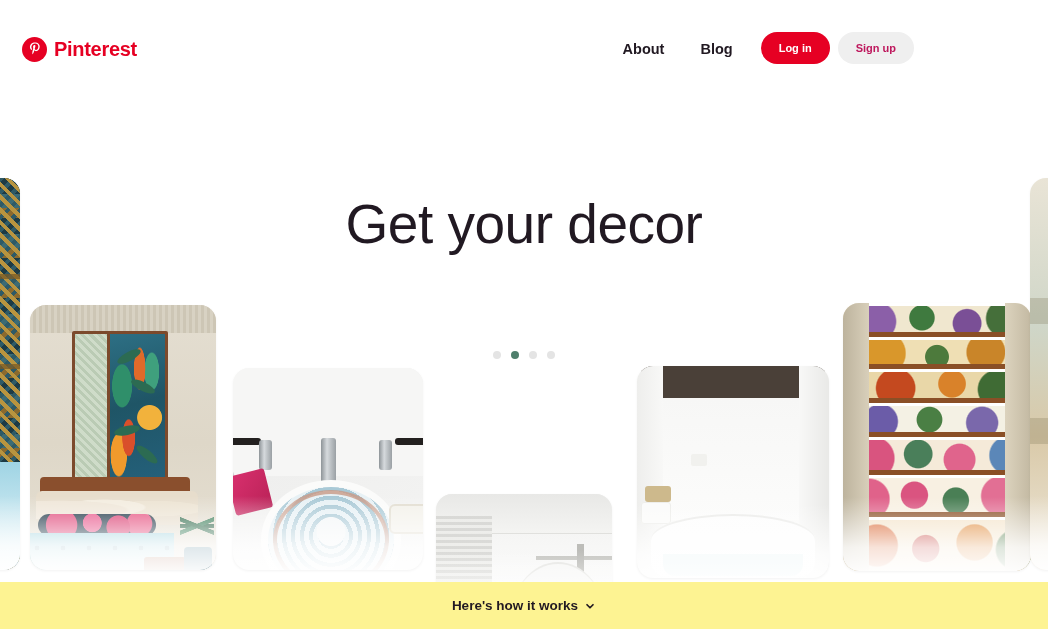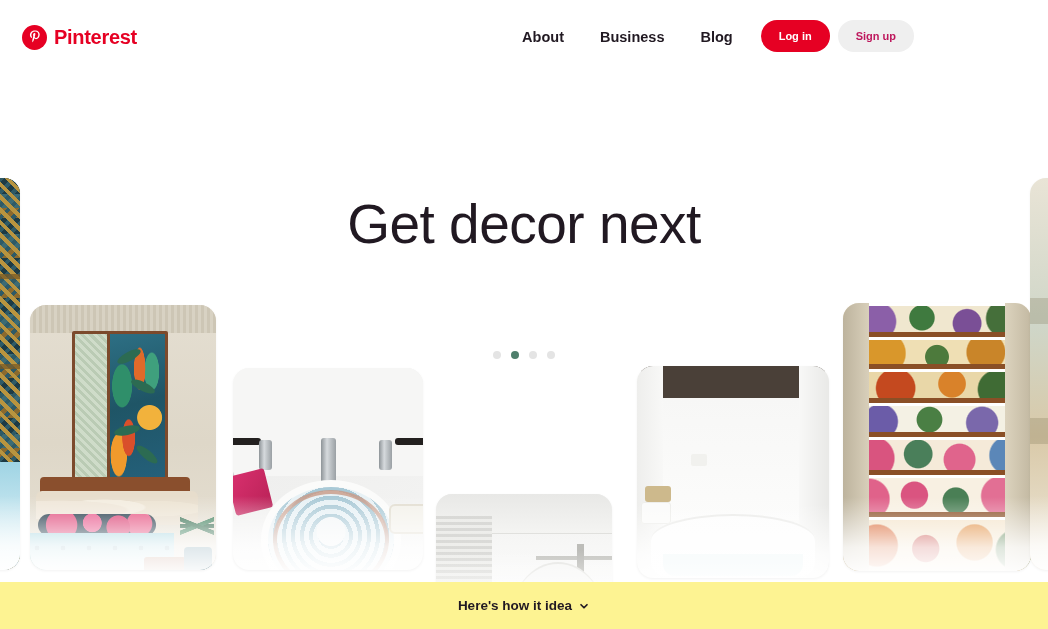--- a/index.html
+++ b/index.html
@@ -13,21 +13,21 @@
 
   body {
     font-family: "Liberation Sans", sans-serif;
     background: #ffffff;
     position: relative;
   }
 
   
   .header {
     position: absolute;
-    top: 4px; left: 0;
+    top: 16px; left: 0;
     width: 932px;
     height: 66px;
     display: flex;
     align-items: center;
     justify-content: space-between;
     padding: 0 18px 0 22px;
     background: #ffffff;
     z-index: 40;
   }
 
@@ -504,21 +504,20 @@
     <span class="brand-mark">
       <svg width="16" height="16" viewBox="0 0 24 24" aria-hidden="true">
         <path fill="#ffffff" d="M12.3 2.2C7.2 2.2 4.4 5.4 4.4 9c0 1.7.9 3.8 2.4 4.4.2.1.4 0 .4-.2l.3-1.2c.1-.2 0-.3-.1-.5-.5-.6-.8-1.4-.8-2.4 0-2.8 2.1-5.3 5.5-5.3 3 0 4.9 1.8 4.9 4.3 0 2.9-1.5 5.3-3.6 5.3-1.2 0-2-.9-1.7-2.1.3-1.3.9-2.7.9-3.7 0-.8-.4-1.5-1.4-1.5-1.1 0-2.1 1.2-2.1 2.8 0 1 .3 1.7.3 1.7l-1.3 5.7c-.3 1.4-.1 3.2 0 3.4.1.1.2.1.3 0 .1-.2 1.4-1.7 1.9-3.3l.7-2.5c.4.7 1.4 1.3 2.5 1.3 3.3 0 5.6-3 5.6-7 0-3.1-2.6-5.8-6.5-5.8z"></path>
       </svg>
     </span>
     <span class="brand-word">Pinterest</span>
   </div>
 
   <nav class="nav">
     <span class="nav-link">About</span>
-    <span class="nav-link">Business</span>
     <span class="nav-link">Blog</span>
     <button class="btn btn-login">Log in</button>
     <button class="btn btn-signup">Sign up</button>
   </nav>
 
 </header>
 
 <section class="hero">
 
   <div class="card card-edge-l">
@@ -619,34 +618,34 @@
   </div>
 
   <div class="card card-edge-r">
     <div class="art edge-r-art">
       <div class="band" style="top:120px"></div>
       <div class="band" style="top:240px"></div>
     </div>
   </div>
 
   <div class="hero-text">
-    <div class="hero-line1">Get decor next</div>
+    <div class="hero-line1">Get your decor</div>
   </div>
 
   <div class="dots">
     <span class="dot"></span>
     <span class="dot active"></span>
     <span class="dot"></span>
     <span class="dot"></span>
   </div>
 
 </section>
 
 <div class="footer-bar">
   <span class="label">
-    <span>Here's how it idea</span>
+    <span>Here's how it works</span>
     <span>
       <svg width="12" height="12" viewBox="0 0 24 24" aria-hidden="true">
         <path d="M6 9.5l6 6 6-6" fill="none" stroke="#211922" stroke-width="3.4" stroke-linecap="round" stroke-linejoin="round"></path>
       </svg>
     </span>
   </span>
 </div>
 
 </body></html>

